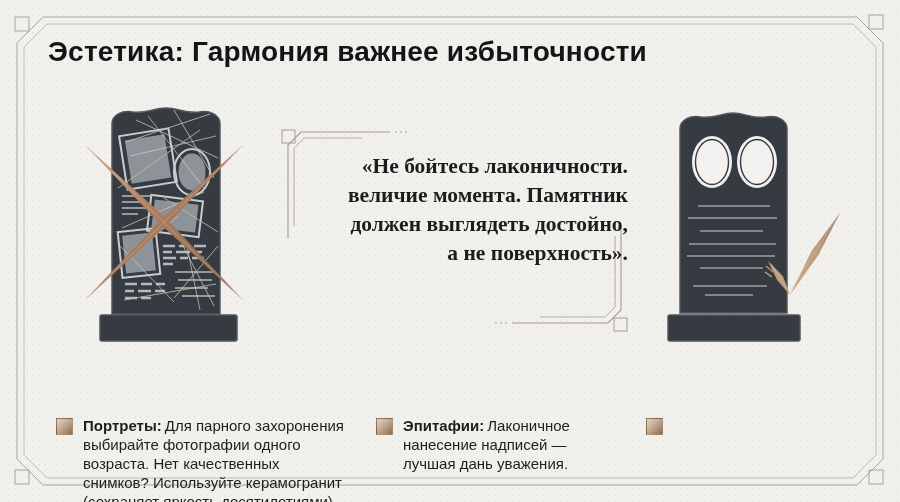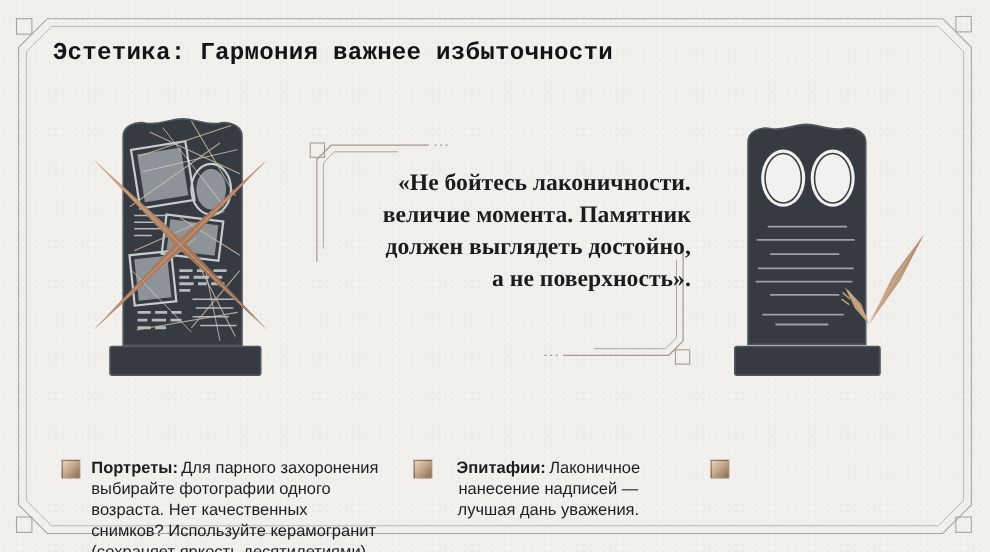--- a/index.html
+++ b/index.html
@@ -6,36 +6,36 @@
   .slide{
     position:relative;width:900px;height:502px;overflow:hidden;
     background:#f1f0ed;
     background-image:radial-gradient(rgba(0,0,0,0.025) 1px, transparent 1px);
     background-size:6px 6px;
     font-family:"Liberation Sans",sans-serif;color:#1f1f1f;
   }
   .frame-svg{position:absolute;left:0;top:0;width:900px;height:502px;}
   .title{
     position:absolute;left:48px;top:36px;margin:0;
-    font-family:Liberation Mono, monospace;font-weight:700;font-size:22px;
+    font-family:Liberation Sans, sans-serif;font-weight:700;font-size:28px;
     letter-spacing:.2px;color:#141414;
   }
   .illus{position:absolute;}
   .illus-left{left:78px;top:96px;width:175px;height:252px;}
   .illus-right{left:655px;top:96px;width:190px;height:252px;}
   .quote{
     position:absolute;left:292px;top:152px;width:336px;
     text-align:right;font-family:"Liberation Serif",serif;font-weight:700;
     font-size:21.5px;line-height:29px;color:#1c1c1c;
   }
   .quote-line{white-space:nowrap;}
   .tips{position:absolute;left:0;top:0;width:900px;height:502px;pointer-events:none;margin-top:40px;}
   .tip{position:absolute;top:376px;display:flex;gap:10px;align-items:flex-start;}
   .tip-1{left:56px;width:288px;}
-  .tip-2{left:376px;width:218px;text-align:center;}
+  .tip-2{left:376px;width:218px;}
   .tip-3{left:646px;width:205px;}
   .sq{
     flex:none;width:15px;height:15px;margin-top:2px;
     background:linear-gradient(135deg,#e4d2bc 0%,#c5aa8e 45%,#8a6d54 100%);
     border:1px solid rgba(80,60,42,.35);
   }
   .tip p{margin:0;font-size:15px;line-height:19px;color:#1e1e1e;}
   .tip b{font-weight:700;margin-right:3px;}
 </style>
 </head>

